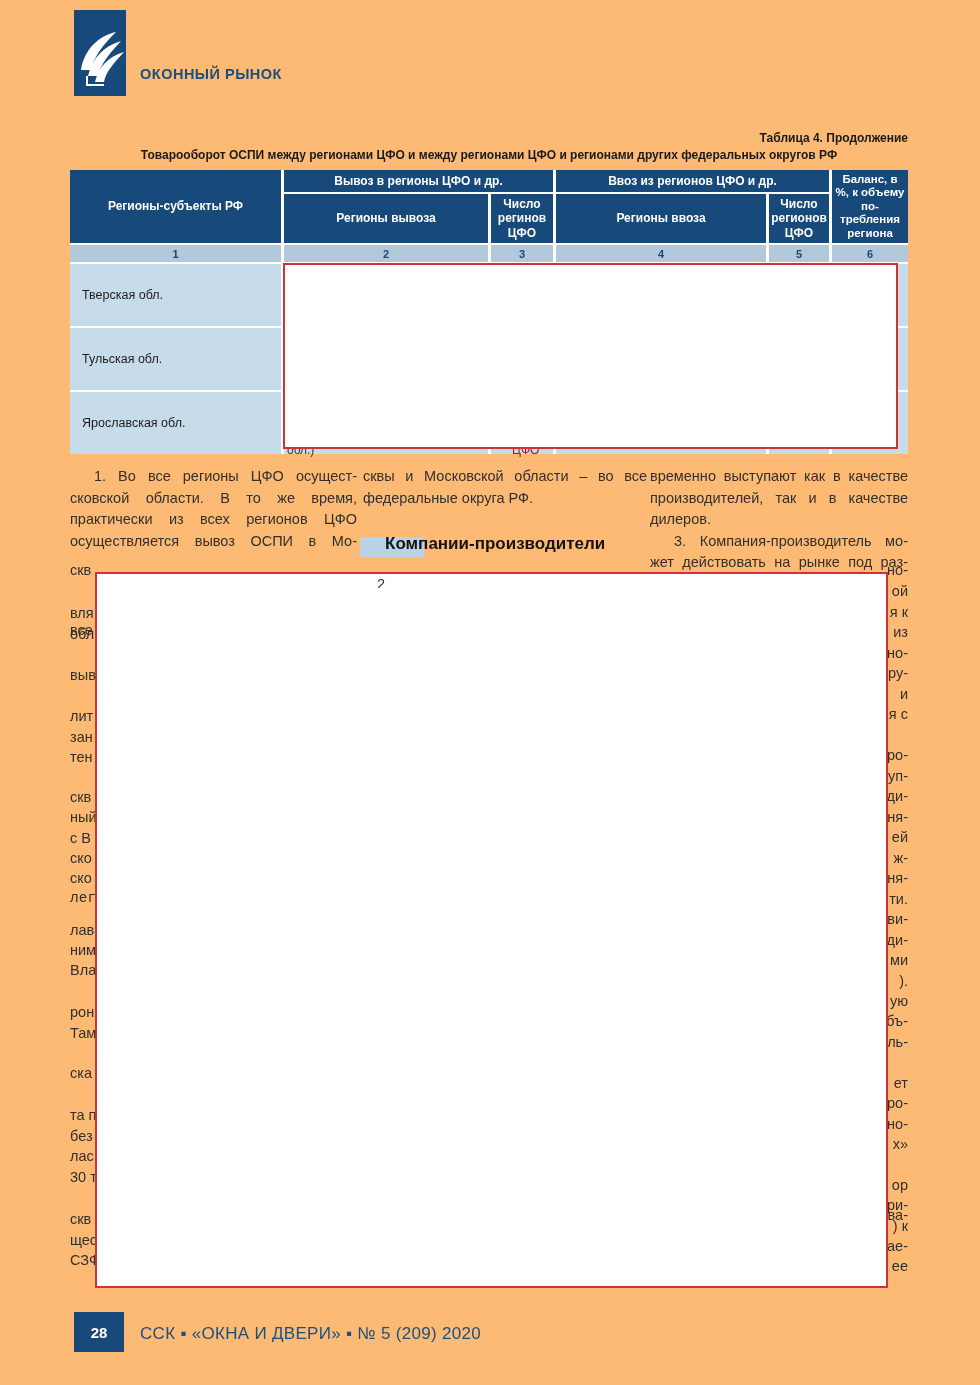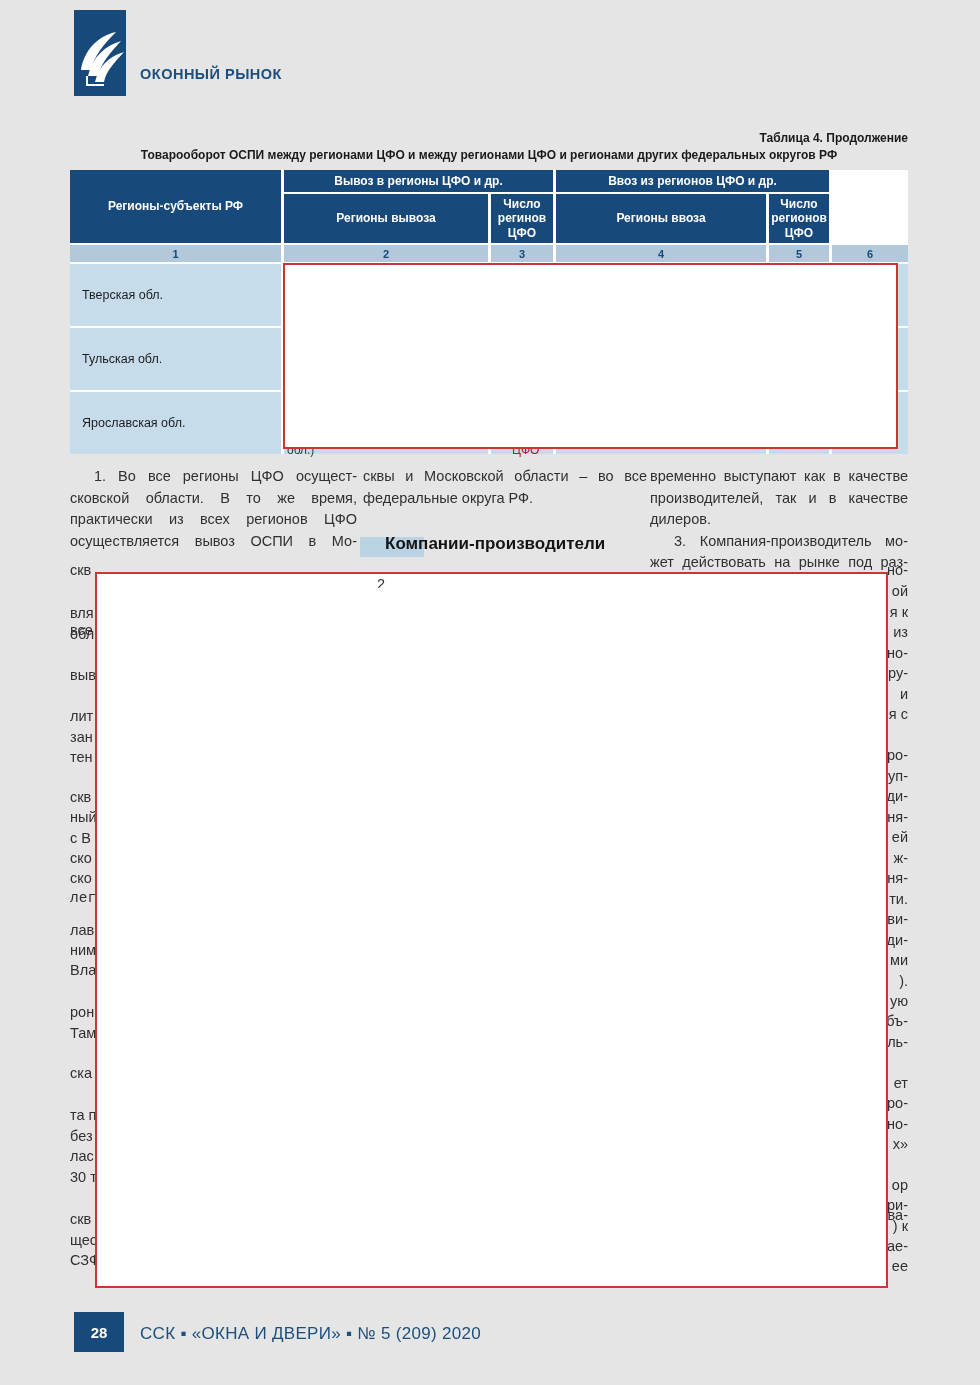--- a/index.html
+++ b/index.html
@@ -1,16 +1,16 @@
 <!DOCTYPE html>
 <html><head>
 <meta charset="utf-8">
 <style>
   html,body{margin:0;padding:0;background:#fff;}
-  .page{position:relative;width:980px;height:1385px;background:#e5e5e5;overflow:hidden;
+  .page{position:relative;width:980px;height:1385px;background:#fdba74;overflow:hidden;
         font-family:"Liberation Sans",sans-serif;color:#303030;}
 
   
   .logo{position:absolute;left:74px;top:10px;width:52px;height:86px;}
   .section-header{position:absolute;left:140px;top:66px;font-size:14.5px;font-weight:bold;
         letter-spacing:.5px;color:#1c4f7e;}
 
   
   .tbl-caption{position:absolute;right:72px;top:131px;font-size:12px;font-weight:bold;color:#1a1a1a;}
   .tbl-title{position:absolute;left:70px;top:148px;width:838px;text-align:center;
@@ -77,20 +77,21 @@
   </svg>
   <div class="section-header">ОКОННЫЙ РЫНОК</div>
 
   <div class="tbl-caption">Таблица 4. Продолжение</div>
   <div class="tbl-title">Товарооборот ОСПИ между регионами ЦФО и между регионами ЦФО и регионами других федеральных округов РФ</div>
 
   <div class="tbl" id="tbl">
     <div class="hcell c1">Регионы-субъекты РФ</div>
     <div class="hcell g1">Вывоз в регионы ЦФО и др.</div>
     <div class="hcell g2">Ввоз из регионов ЦФО и др.</div>
+    <div class="hcell c6">Баланс, в %, к объему по-требления региона</div>
     <div class="hcell s2">Регионы вывоза</div>
     <div class="hcell s3">Число регинов ЦФО</div>
     <div class="hcell s4">Регионы ввоза</div>
     <div class="hcell s5">Число регионов ЦФО</div>
   <div class="ncell" style="grid-area: 3 / 1;">1</div>
       <div class="ncell" style="grid-area: 3 / 2;">2</div>
       <div class="ncell" style="grid-area: 3 / 3;">3</div>
       <div class="ncell" style="grid-area: 3 / 4;">4</div>
       <div class="ncell" style="grid-area: 3 / 5;">5</div>
       <div class="ncell" style="grid-area: 3 / 6;">6</div>

